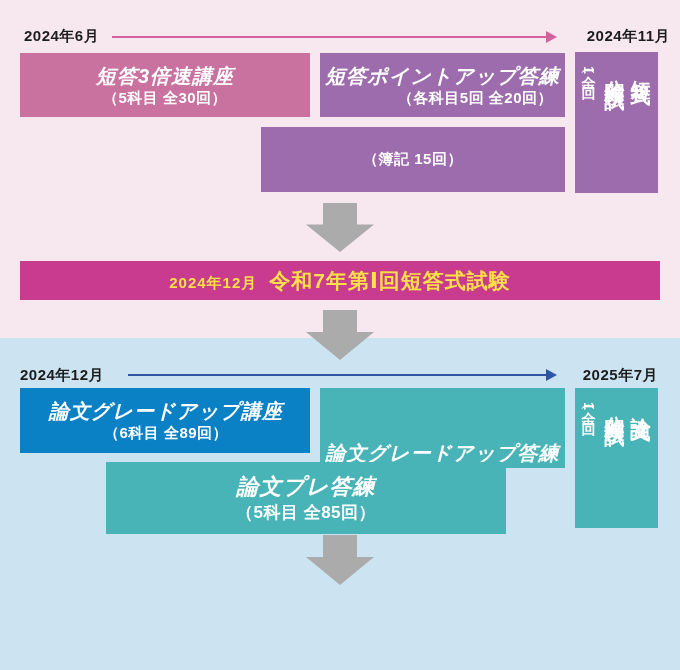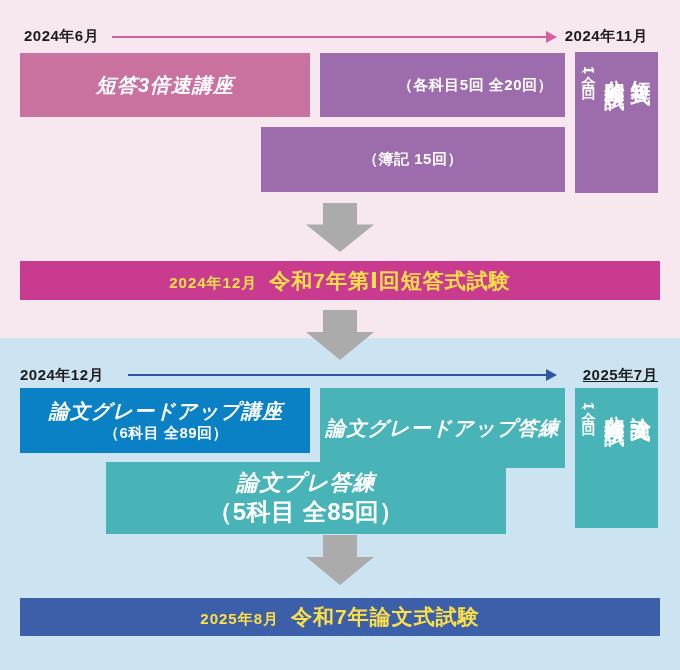--- a/index.html
+++ b/index.html
@@ -29,24 +29,24 @@
     padding:2px 10px; text-align:center;
   }
   .box .title { font-size:20px; line-height:1.3; letter-spacing:1px; white-space:nowrap;font-style:italic; }
   .box .detail { font-size:15px; line-height:1.25; letter-spacing:0.5px; white-space:nowrap; }
   .detail-right { width:100%; text-align:right; padding-right:2px; box-sizing:border-box; }
 
   .box-sokudo  { left:20px;  top:53px;  width:290px; height:64px; background:#c9719f; }
   .box-pointup { left:320px; top:53px;  width:245px; height:64px; background:#9d6cad; }
   .box-boki    { left:261px; top:127px; width:304px; height:65px; background:#9d6cad; }
   .box-gkouza  { left:20px;  top:388px; width:290px; height:65px; background:#0a80c5;padding-left:12px; }
-  .box-gtouren { left:320px; top:388px; width:245px; height:80px; background:#48b4b7; }
+  .box-gtouren { left:320px; top:388px; width:245px; height:80px; background:#48b4b7;justify-content:flex-end; }
   .box-pre     { left:106px; top:462px; width:400px; height:72px; background:#48b4b7; }
   .box-pre .title  { font-size:22px; }
-  .box-pre .detail { font-size:24px; }
+  .box-pre .detail { font-size:17px; }
 
   .vbox {
     position:absolute; box-sizing:border-box; color:#fff; font-weight:bold;
     writing-mode:vertical-rl; font-size:20px; line-height:26px; letter-spacing:3px;
     padding:12px 4px 8px 2px;
   }
   .vbox-tantou { left:575px; top:52px;  width:83px; height:141px; background:#9d6cad; }
   .vbox-ronbun { left:575px; top:388px; width:83px; height:140px; background:#48b4b7; }
   .vbox .word  { display:block; }
   .vbox .count { display:block; font-size:14px; letter-spacing:1px; }
@@ -71,27 +71,29 @@
 </head>
 <body>
 
 <div class="page">
 
   <div class="bg bg-tantou"></div>
   <div class="bg bg-ronbun"></div>
 
   <div class="date" style="left:24px; top:27px;">2024年6月</div>
   <div class="tl-line tl-tantou"></div>
-  <div class="date" style="right:32px; top:27px;">2024年11月</div>
+  <div class="date" style="right:10px; top:27px;">2024年11月</div>
 
   <div class="box box-sokudo">
     <span class="title">短答3倍速講座</span>
+    <span class="detail">（5科目 全30回）</span>
   </div>
 
   <div class="box box-pointup">
+    <span class="title">短答ポイントアップ答練</span>
     <span class="detail detail-right">（各科目5回 全20回）</span>
   </div>
 
   <div class="box box-boki">
     <span class="detail">（簿記 15回）</span>
   </div>
 
   <div class="vbox vbox-tantou">
     <span class="word">短答式</span>
     <span class="word">公開模試</span>
@@ -101,21 +103,21 @@
   <div class="down-arrow arrow-1"></div>
 
   <div class="banner banner-tantou">
     <span class="exam-date">2024年12月</span><span class="exam-name">令和7年第Ⅰ回短答式試験</span>
   </div>
 
   <div class="down-arrow arrow-2"></div>
 
   <div class="date" style="left:20px; top:366px;">2024年12月</div>
   <div class="tl-line tl-ronbun"></div>
-  <div class="date" style="right:22px; top:366px;text-decoration:underline;">2025年7月</div>
+  <div class="date" style="right:22px; top:366px;">2025年7月</div>
 
   <div class="box box-gkouza">
     <span class="title">論文グレードアップ講座</span>
     <span class="detail">（6科目 全89回）</span>
   </div>
 
   <div class="box box-gtouren">
     <span class="title">論文グレードアップ答練</span>
   </div>
 
@@ -125,17 +127,14 @@
   </div>
 
   <div class="vbox vbox-ronbun">
     <span class="word">論文式</span>
     <span class="word">公開模試</span>
     <span class="count">（全1回）</span>
   </div>
 
   <div class="down-arrow arrow-3"></div>
 
-  <div class="banner banner-ronbun">
-    <span class="exam-date">2025年8月</span><span class="exam-name">令和7年論文式試験</span>
-  </div>
 
 </div>
 
 </body></html>

